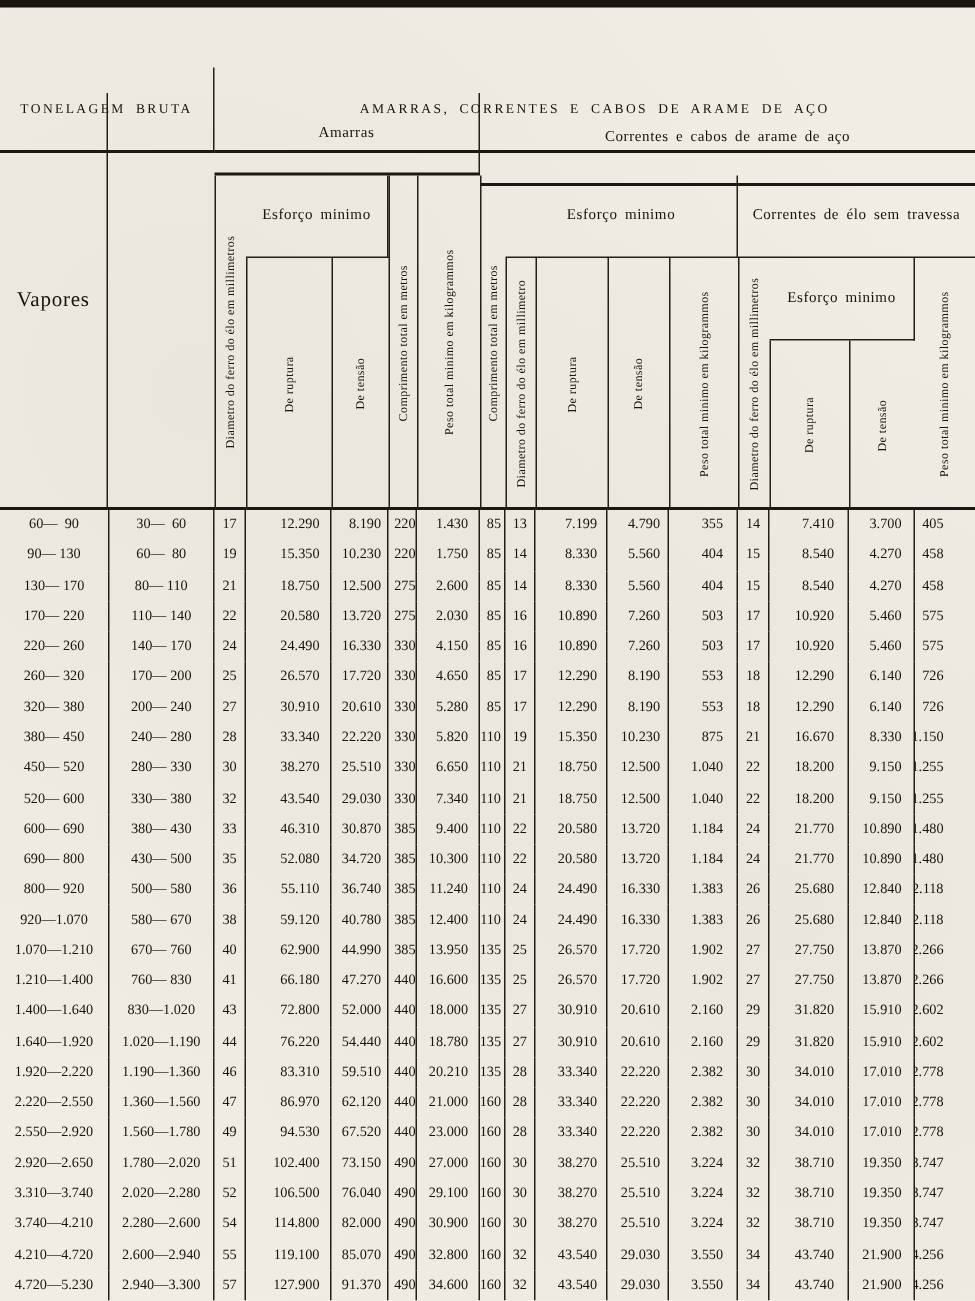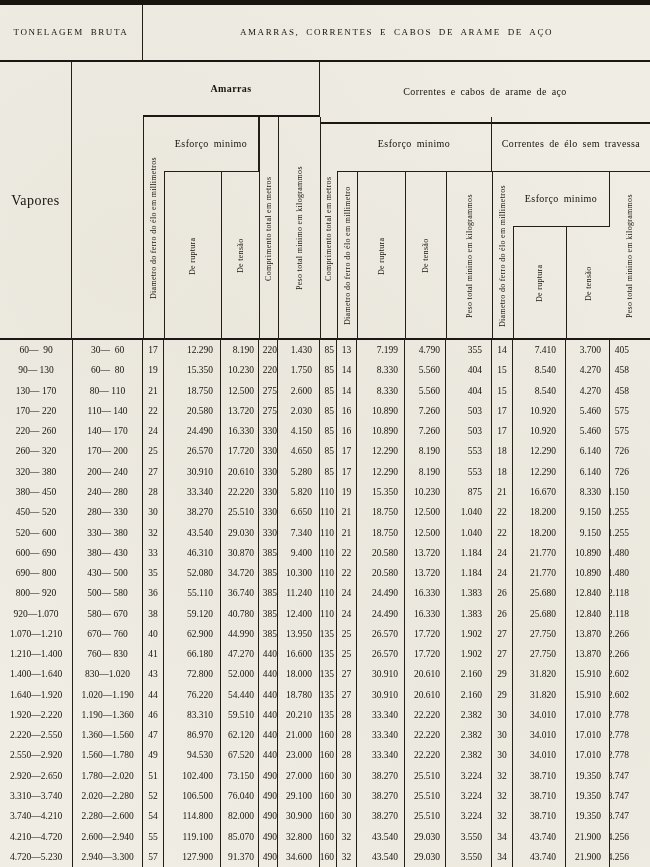--- a/index.html
+++ b/index.html
@@ -24,21 +24,21 @@
     position:relative;width:650px;height:335px;
     border-bottom:2px solid #1c1712;
   }
   .hcell{
     position:absolute;display:flex;align-items:center;justify-content:center;
     text-align:center;line-height:1.15;
   }
   .bb1{border-bottom:1px solid #241e16;}
   .bb2{border-bottom:2px solid #1c1712;}
   .br1{border-right:1px solid #241e16;}
-  .title{font-size:9px;letter-spacing:1.6px;word-spacing:3px;}
+  .title{font-size:9px;letter-spacing:1.6px;word-spacing:3px;margin-top:40px;}
   .ghead{font-size:10px;letter-spacing:.4px;word-spacing:2px;}
   .colhead{font-size:14px;letter-spacing:.5px;}
   .vtext{
     writing-mode:vertical-rl;transform:rotate(180deg);
     font-size:8px;letter-spacing:.3px;line-height:1.18;
     display:flex;align-items:center;justify-content:center;text-align:center;
   }
   
   .tbody{
     display:grid;
@@ -75,21 +75,21 @@
 <div class="page">
   <div class="top-edge"></div>
 
   <div class="thead">
 
     <div class="hcell title bb2 br1" style="left:0;top:0;width:143px;height:57px;">TONELAGEM BRUTA</div>
     <div class="hcell title bb2" style="left:143px;top:0;width:507px;height:57px;">AMARRAS, CORRENTES E CABOS DE ARAME DE AÇO</div>
 
     <div class="hcell colhead br1" style="left:0;top:57px;width:72px;height:278px;">Vapores</div>
 
-    <div class="hcell ghead bb2 br1" style="left:143px;top:57px;width:177px;height:55px;font-weight:bold;">Amarras</div>
+    <div class="hcell ghead bb2 br1" style="left:143px;top:57px;width:177px;height:55px;">Amarras</div>
     <div class="hcell ghead bb2" style="left:320px;top:57px;width:330px;height:62px;">Correntes e cabos de arame de aço</div>
 
     <div class="hcell vtext br1" style="left:143px;top:112px;width:21px;height:223px;">Diametro do ferro do élo em millimetros</div>
     <div class="hcell ghead bb1 br1" style="left:164px;top:112px;width:95px;height:55px;">Esforço minimo</div>
     <div class="hcell vtext br1" style="left:164px;top:167px;width:57px;height:168px;">De ruptura</div>
     <div class="hcell vtext br1" style="left:221px;top:167px;width:38px;height:168px;">De tensão</div>
     <div class="hcell vtext br1" style="left:259px;top:112px;width:19px;height:223px;">Comprimento total em metros</div>
     <div class="hcell vtext br1" style="left:278px;top:112px;width:42px;height:223px;">Peso total minimo em kilogrammos</div>
 
     <div class="hcell vtext br1" style="left:320px;top:112px;width:17px;height:223px;">Comprimento total em metros</div>

